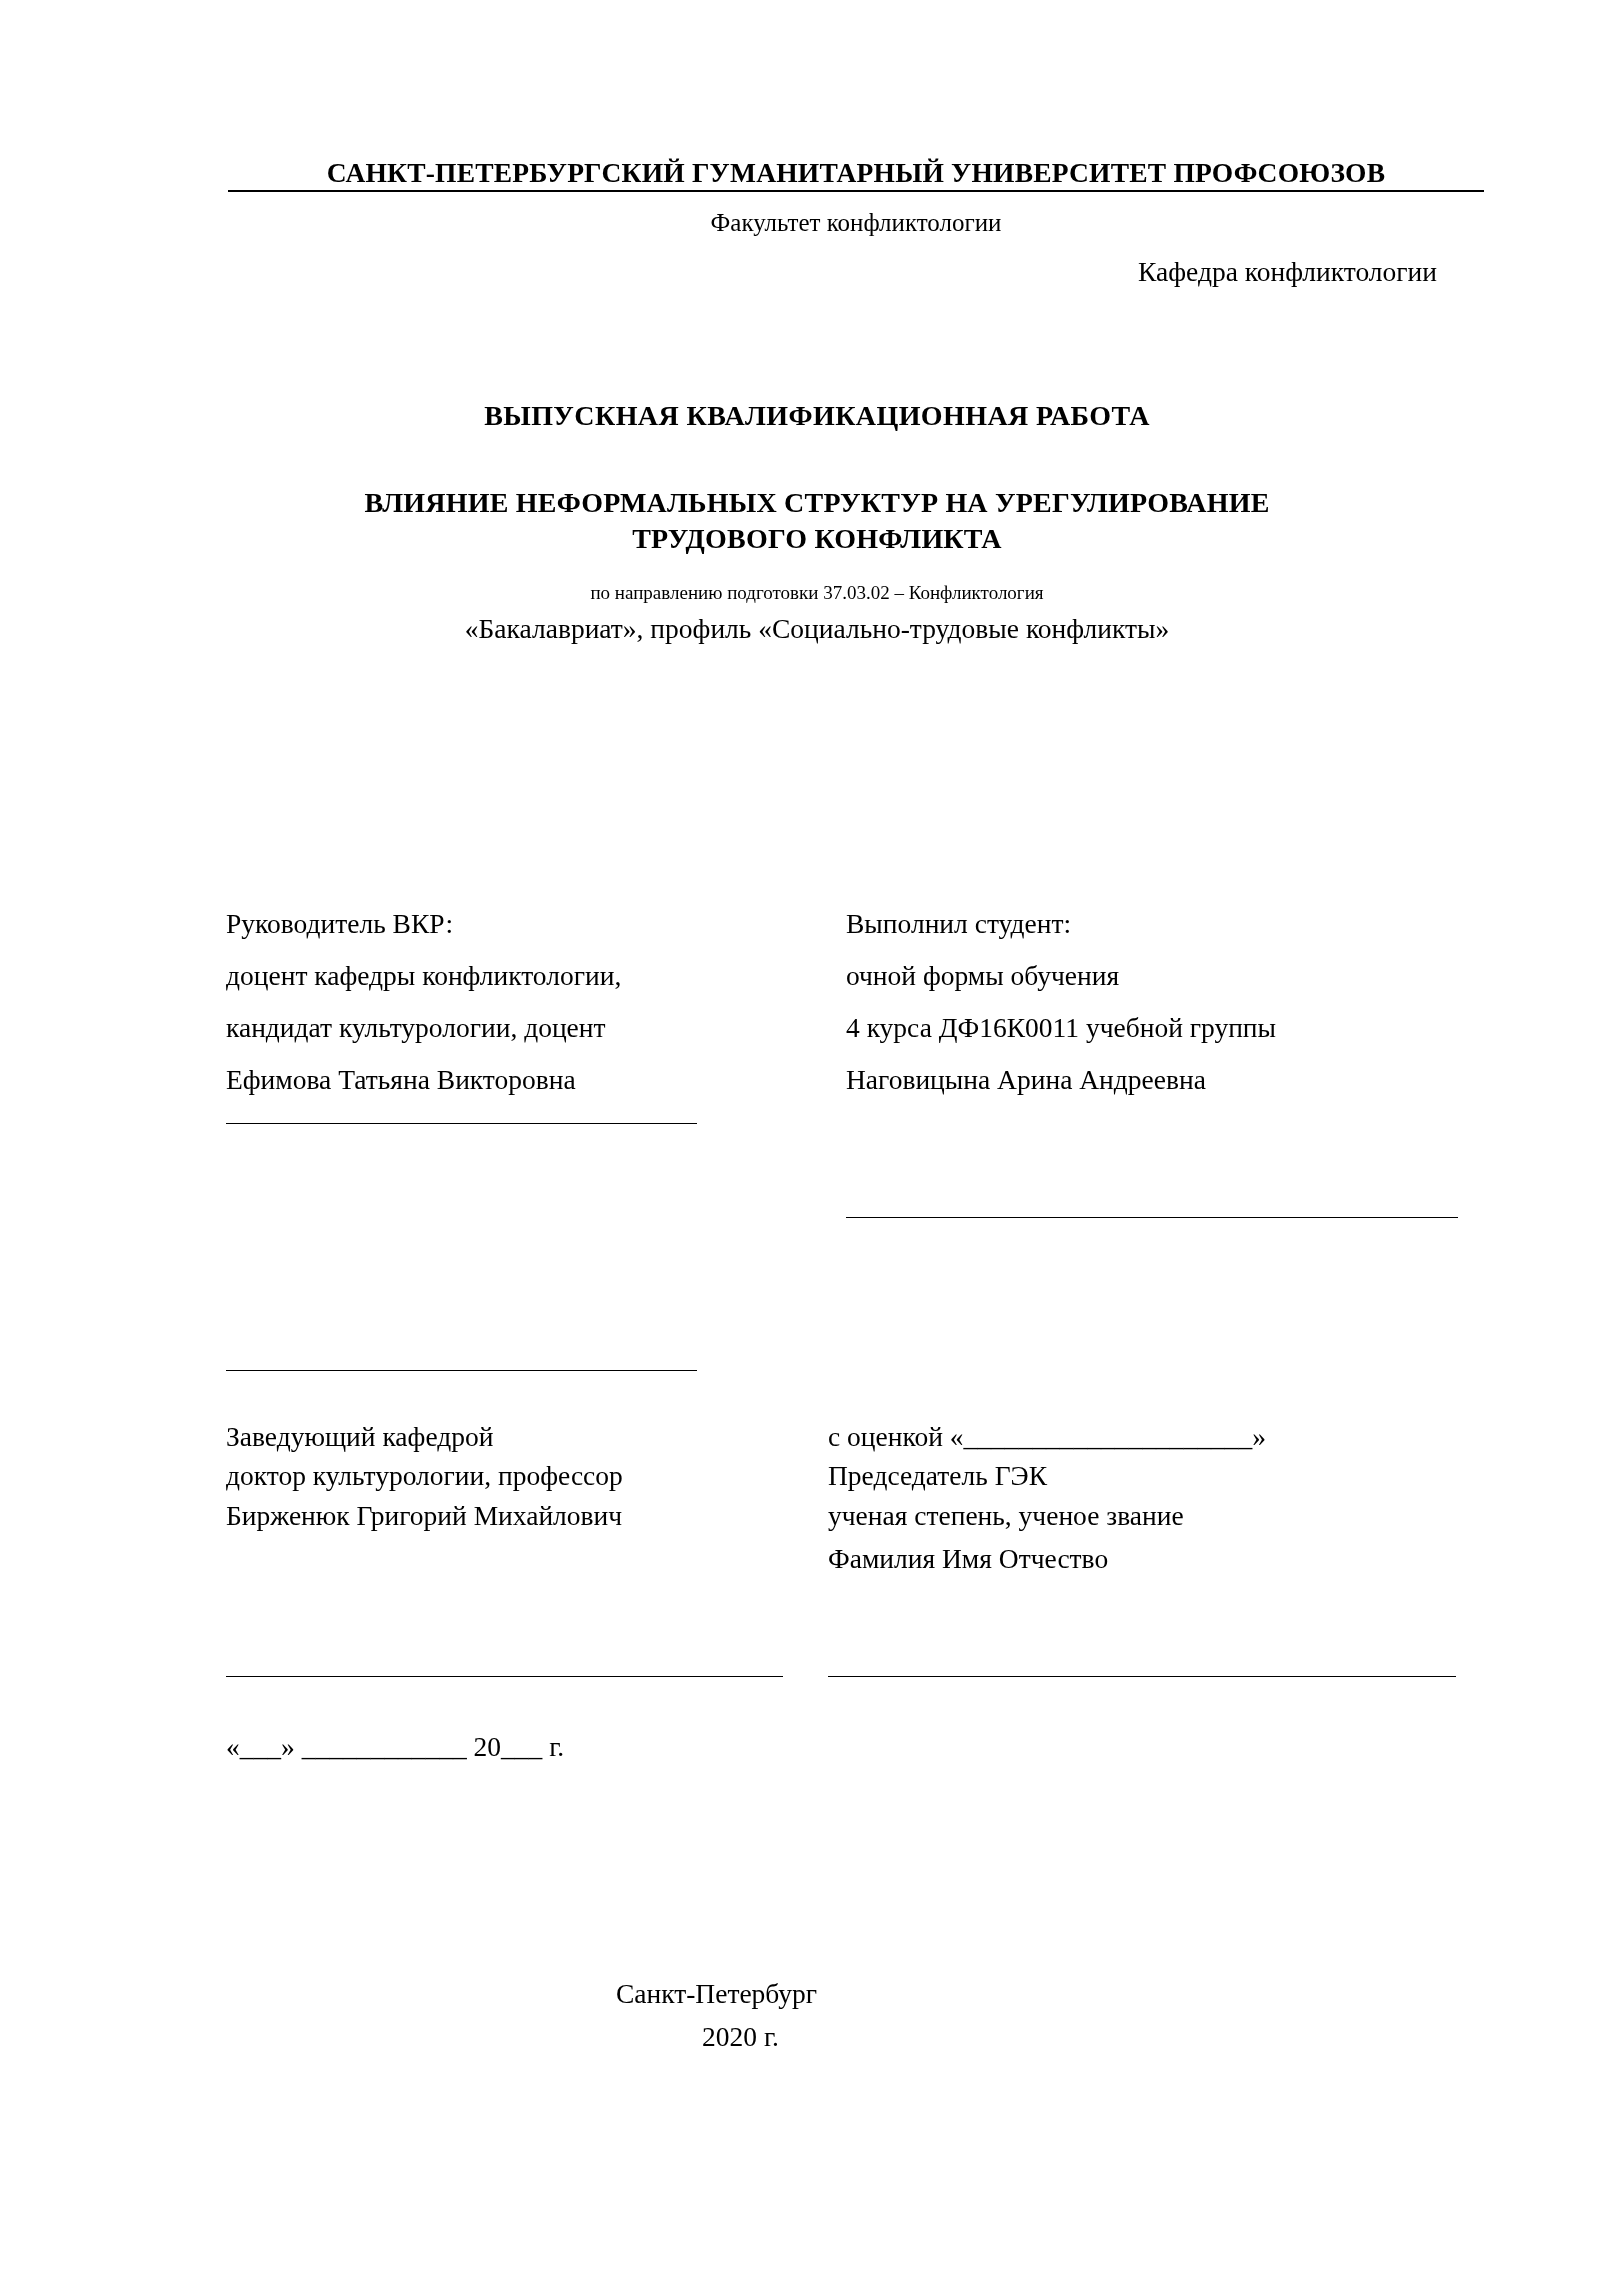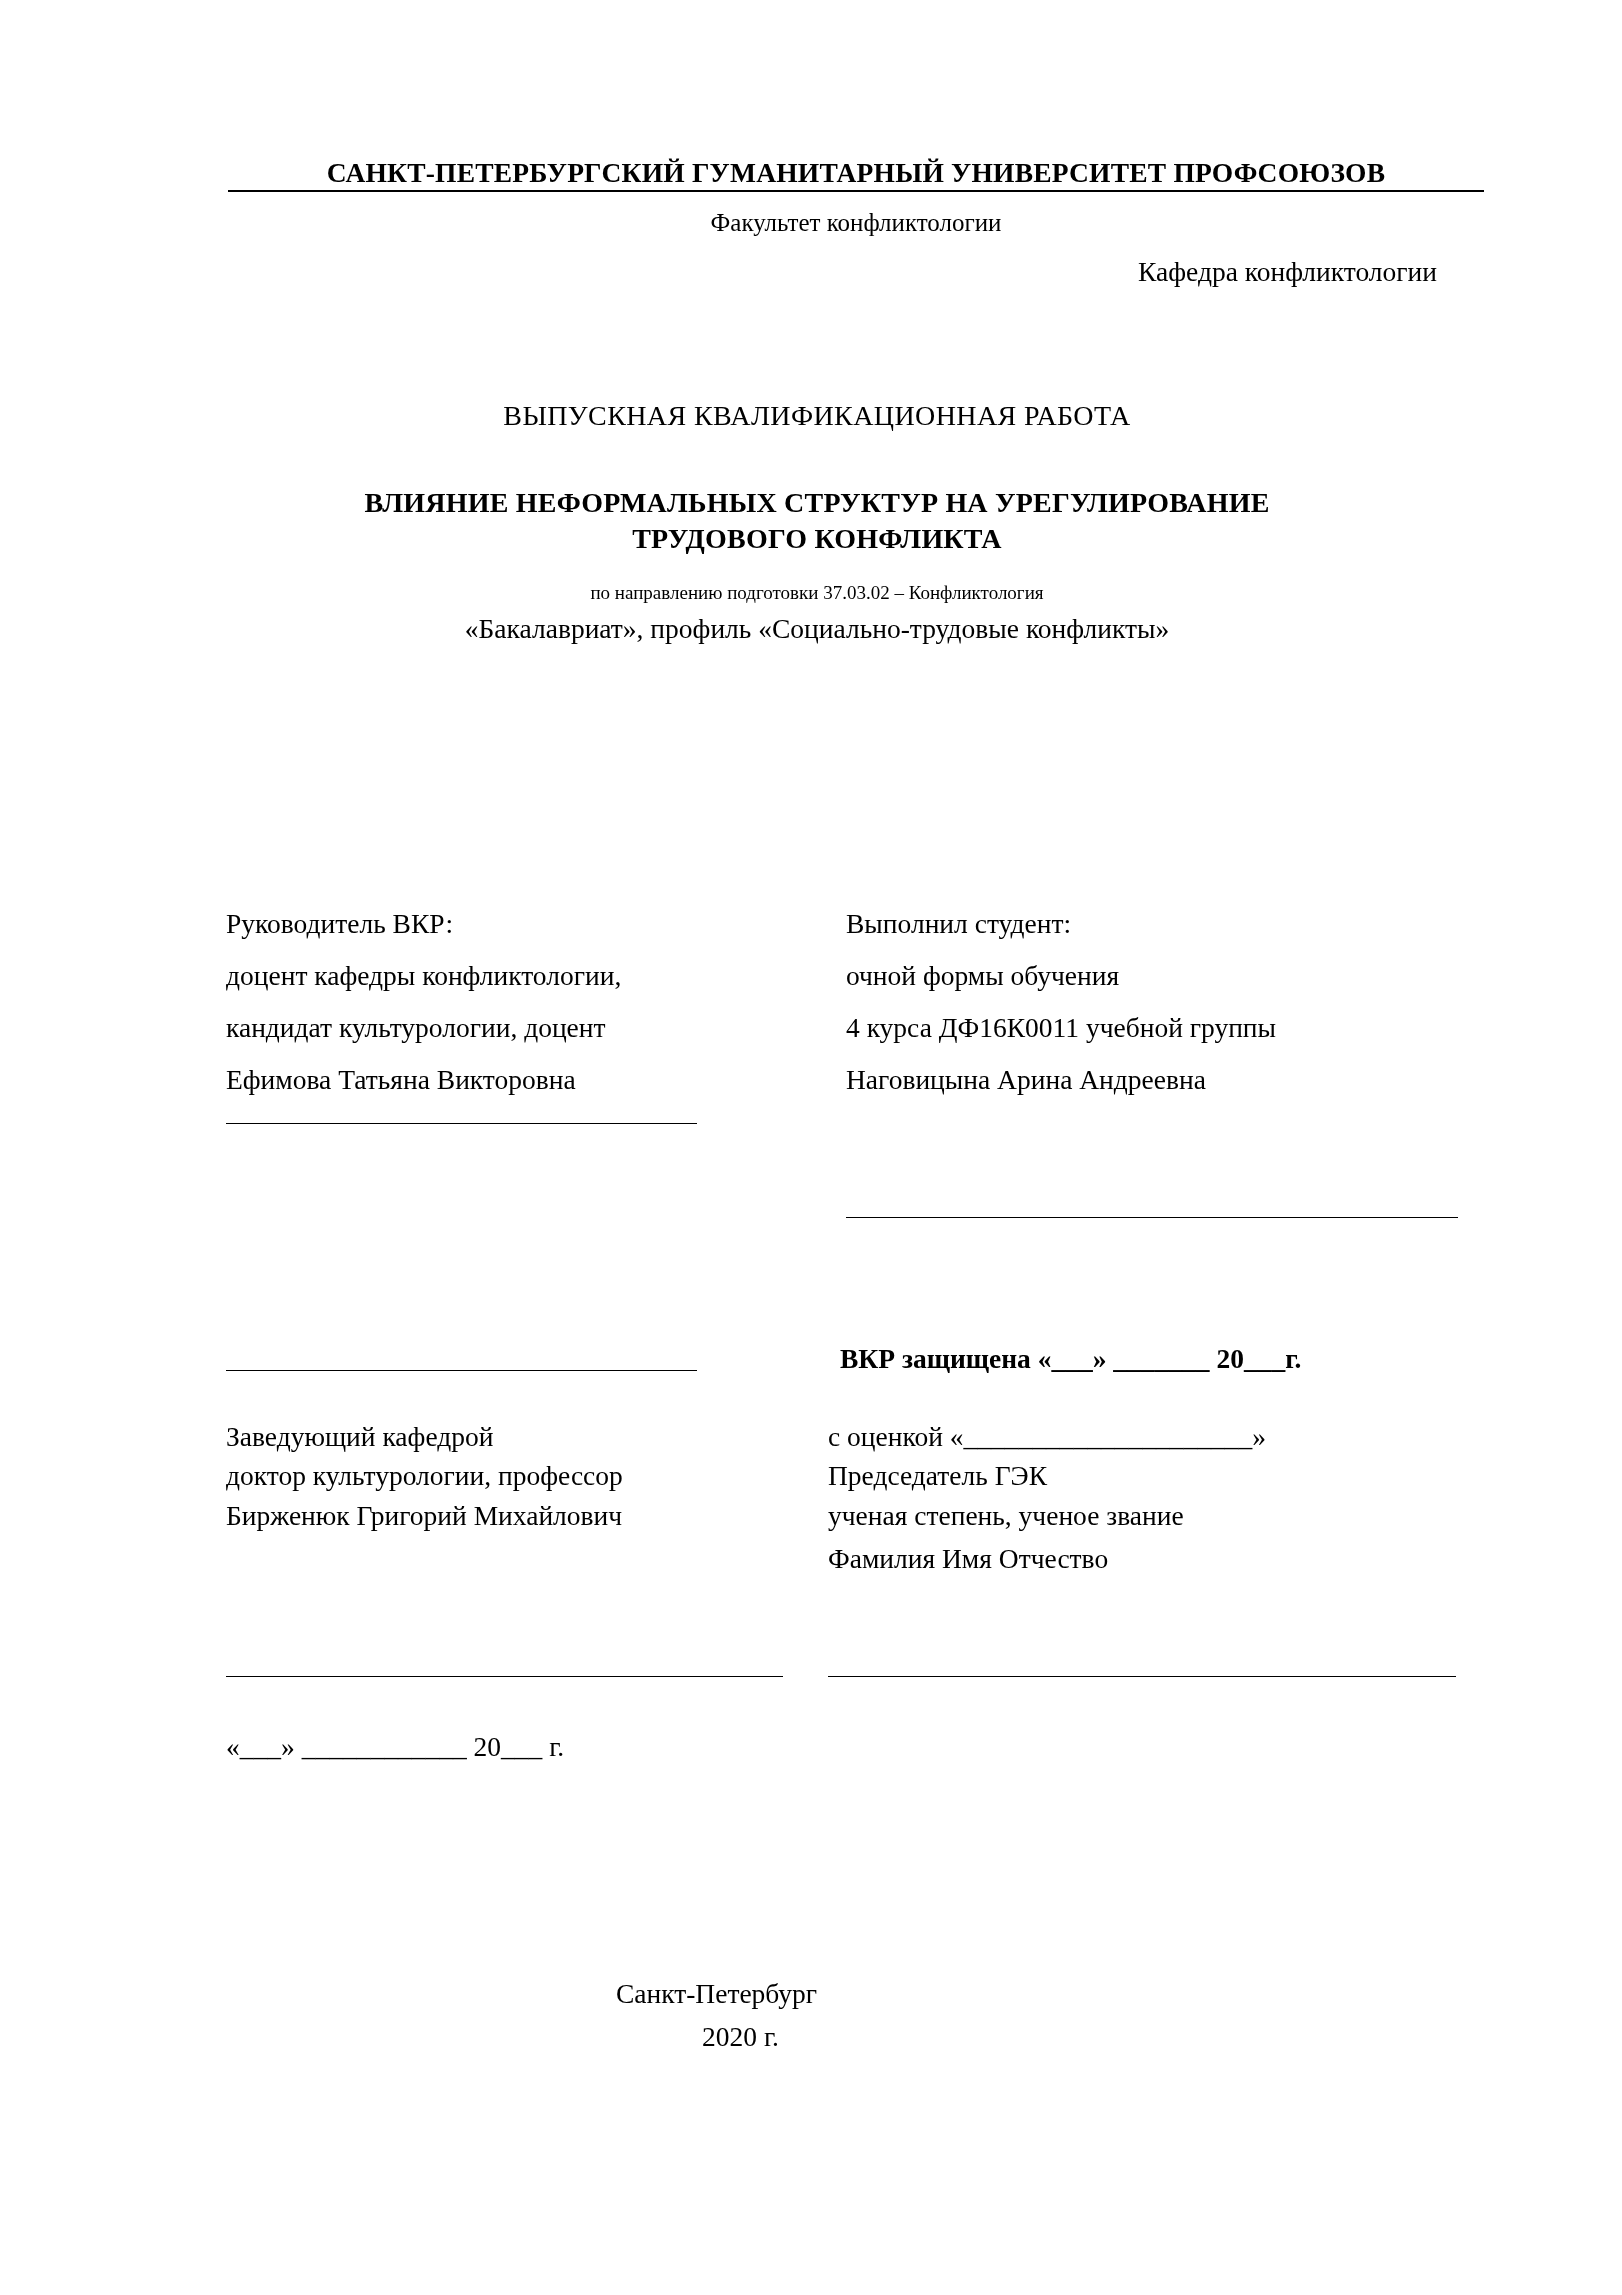--- a/index.html
+++ b/index.html
@@ -53,21 +53,21 @@
 
   
   .title-block {
     position: absolute;
     left: 228px;
     top: 400px;
     width: 1178px;
     text-align: center;
   }
   .doc-type {
-    font-weight: normal;
+    font-weight: bold;
     font-size: 28px;
     letter-spacing: 0.4px;
   }
   .thesis-title {
     margin-top: 53px;
     font-weight: bold;
     font-size: 28px;
     line-height: 1.30;
     letter-spacing: 0.2px;
   }
@@ -170,21 +170,20 @@
       <div class="ln">Наговицына Арина Андреевна</div>
     </div>
   </div>
 
   <div class="abs-rule" style="left:226px; top:1123px; width:471px;"></div>
 
   <div class="abs-rule" style="left:846px; top:1217px; width:612px;"></div>
 
   <div class="abs-rule" style="left:226px; top:1370px; width:471px;"></div>
 
-  <div class="abs-text bold" style="left:840px; top:1339px;">ВКР защищена «___» _______ 20___г.</div>
 
   <div class="abs-text" style="left:226px; top:1417px;">Заведующий кафедрой</div>
   <div class="abs-text" style="left:226px; top:1456px;">доктор культурологии, профессор</div>
   <div class="abs-text" style="left:226px; top:1496px;">Бирженюк Григорий Михайлович</div>
 
   <div class="abs-text" style="left:828px; top:1417px;">с оценкой «_____________________»</div>
   <div class="abs-text" style="left:828px; top:1456px;">Председатель ГЭК</div>
   <div class="abs-text" style="left:828px; top:1496px;">ученая степень, ученое звание</div>
   <div class="abs-text" style="left:828px; top:1539px;">Фамилия Имя Отчество</div>
 

